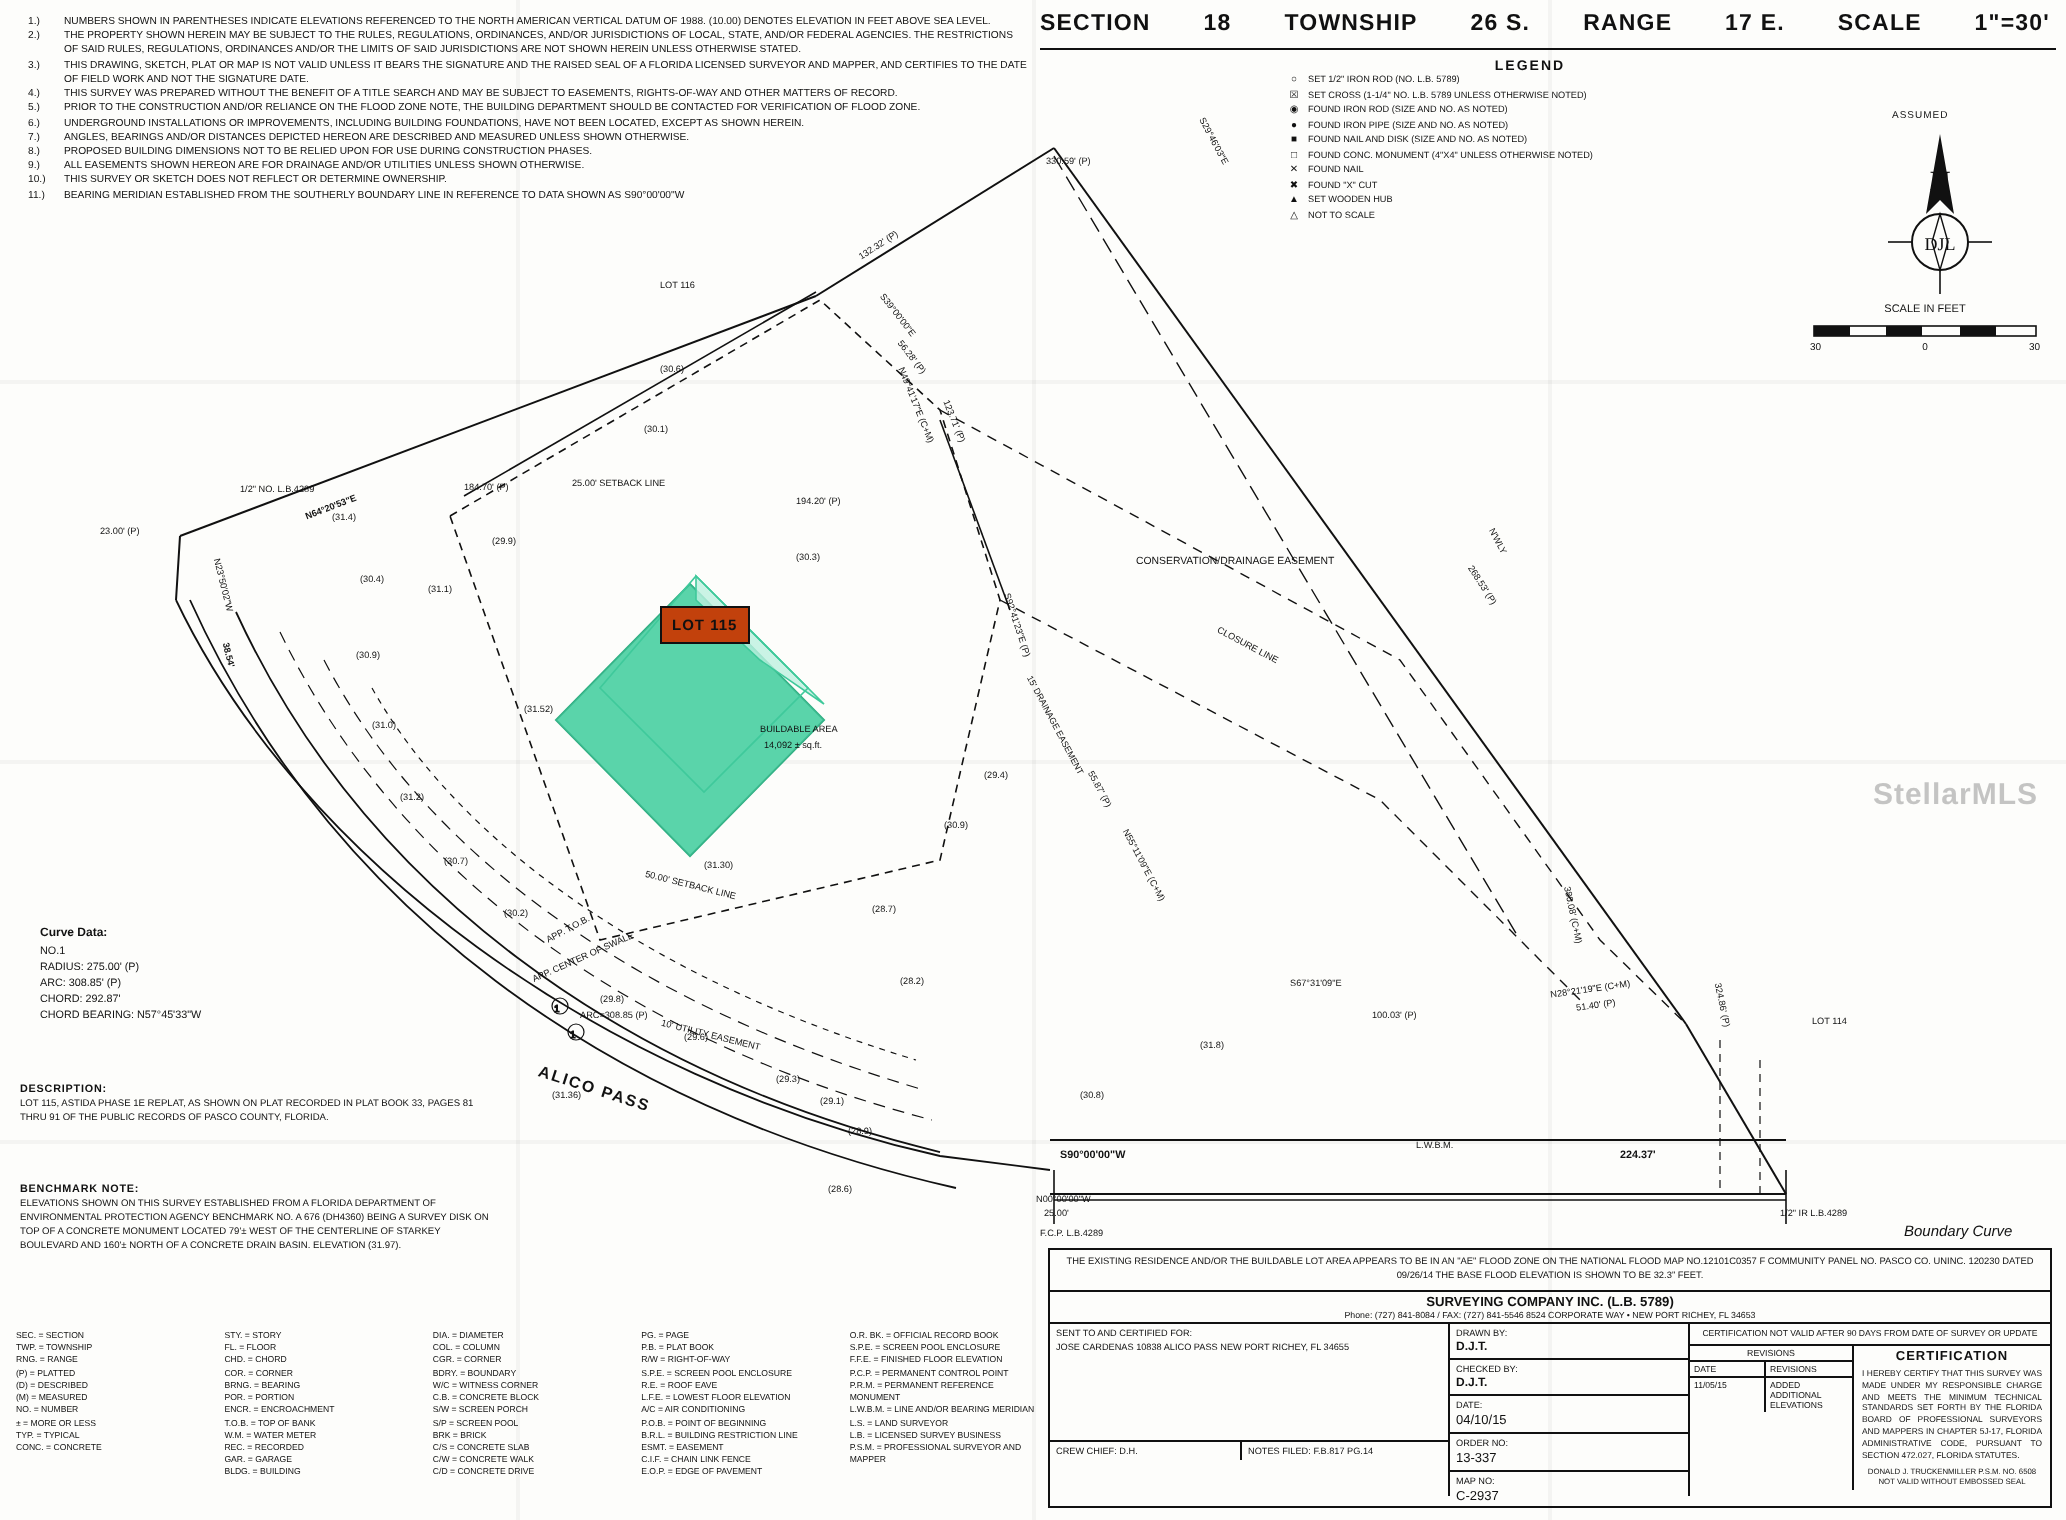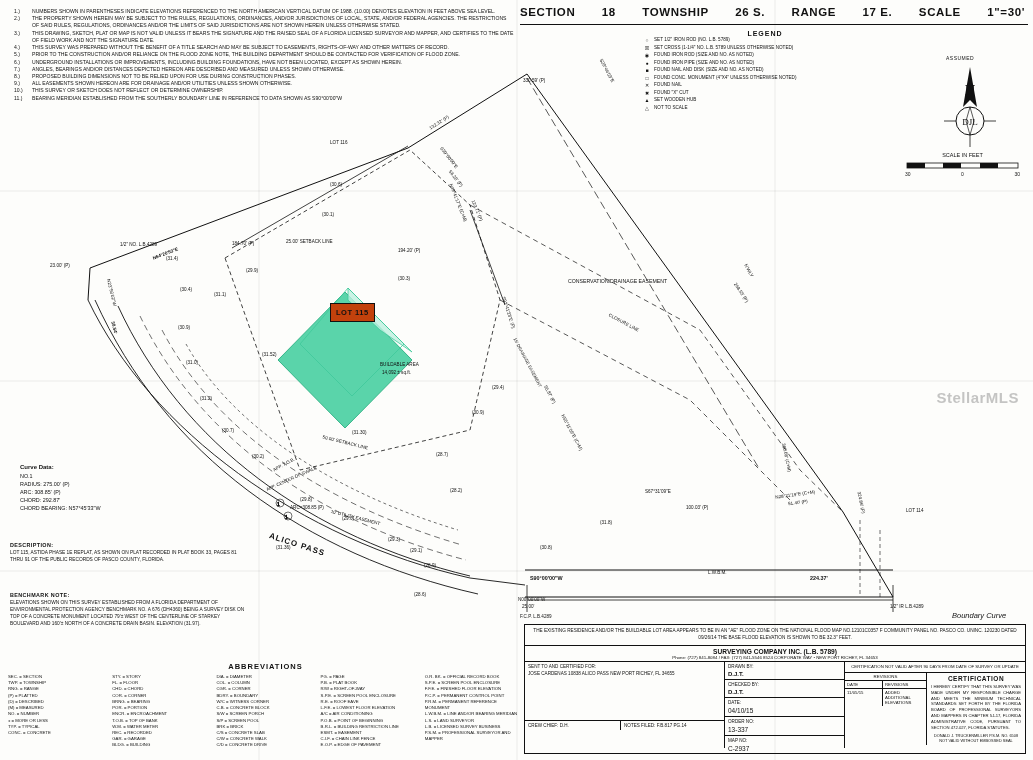--- a/index.html
+++ b/index.html
@@ -433,21 +433,20 @@
     <div class="hd">DESCRIPTION:</div>
     <div>LOT 115, ASTIDA PHASE 1E REPLAT, AS SHOWN ON PLAT RECORDED IN PLAT BOOK 33, PAGES 81 THRU 91 OF THE PUBLIC RECORDS OF PASCO COUNTY, FLORIDA.</div>
   </div>
 
   <div id="benchmark">
     <div class="hd">BENCHMARK NOTE:</div>
     <div>ELEVATIONS SHOWN ON THIS SURVEY ESTABLISHED FROM A FLORIDA DEPARTMENT OF ENVIRONMENTAL PROTECTION AGENCY BENCHMARK NO. A 676 (DH4360) BEING A SURVEY DISK ON TOP OF A CONCRETE MONUMENT LOCATED 79'± WEST OF THE CENTERLINE OF STARKEY BOULEVARD AND 160'± NORTH OF A CONCRETE DRAIN BASIN.  ELEVATION (31.97).</div>
   </div>
 
   <div id="abbrev">
-    <div id="abbrev-title">ABBREVIATIONS</div>
     <div id="abbrev-cols">
       <div class="abbrev-col">
         <div>SEC. = SECTION</div>
           <div>TWP. = TOWNSHIP</div>
         <div>RNG. = RANGE</div>
           <div>(P)  = PLATTED</div>
         <div>(D)  = DESCRIBED</div>
           <div>(M)  = MEASURED</div>
         <div>NO.  = NUMBER</div>
           <div>±    = MORE OR LESS</div>

